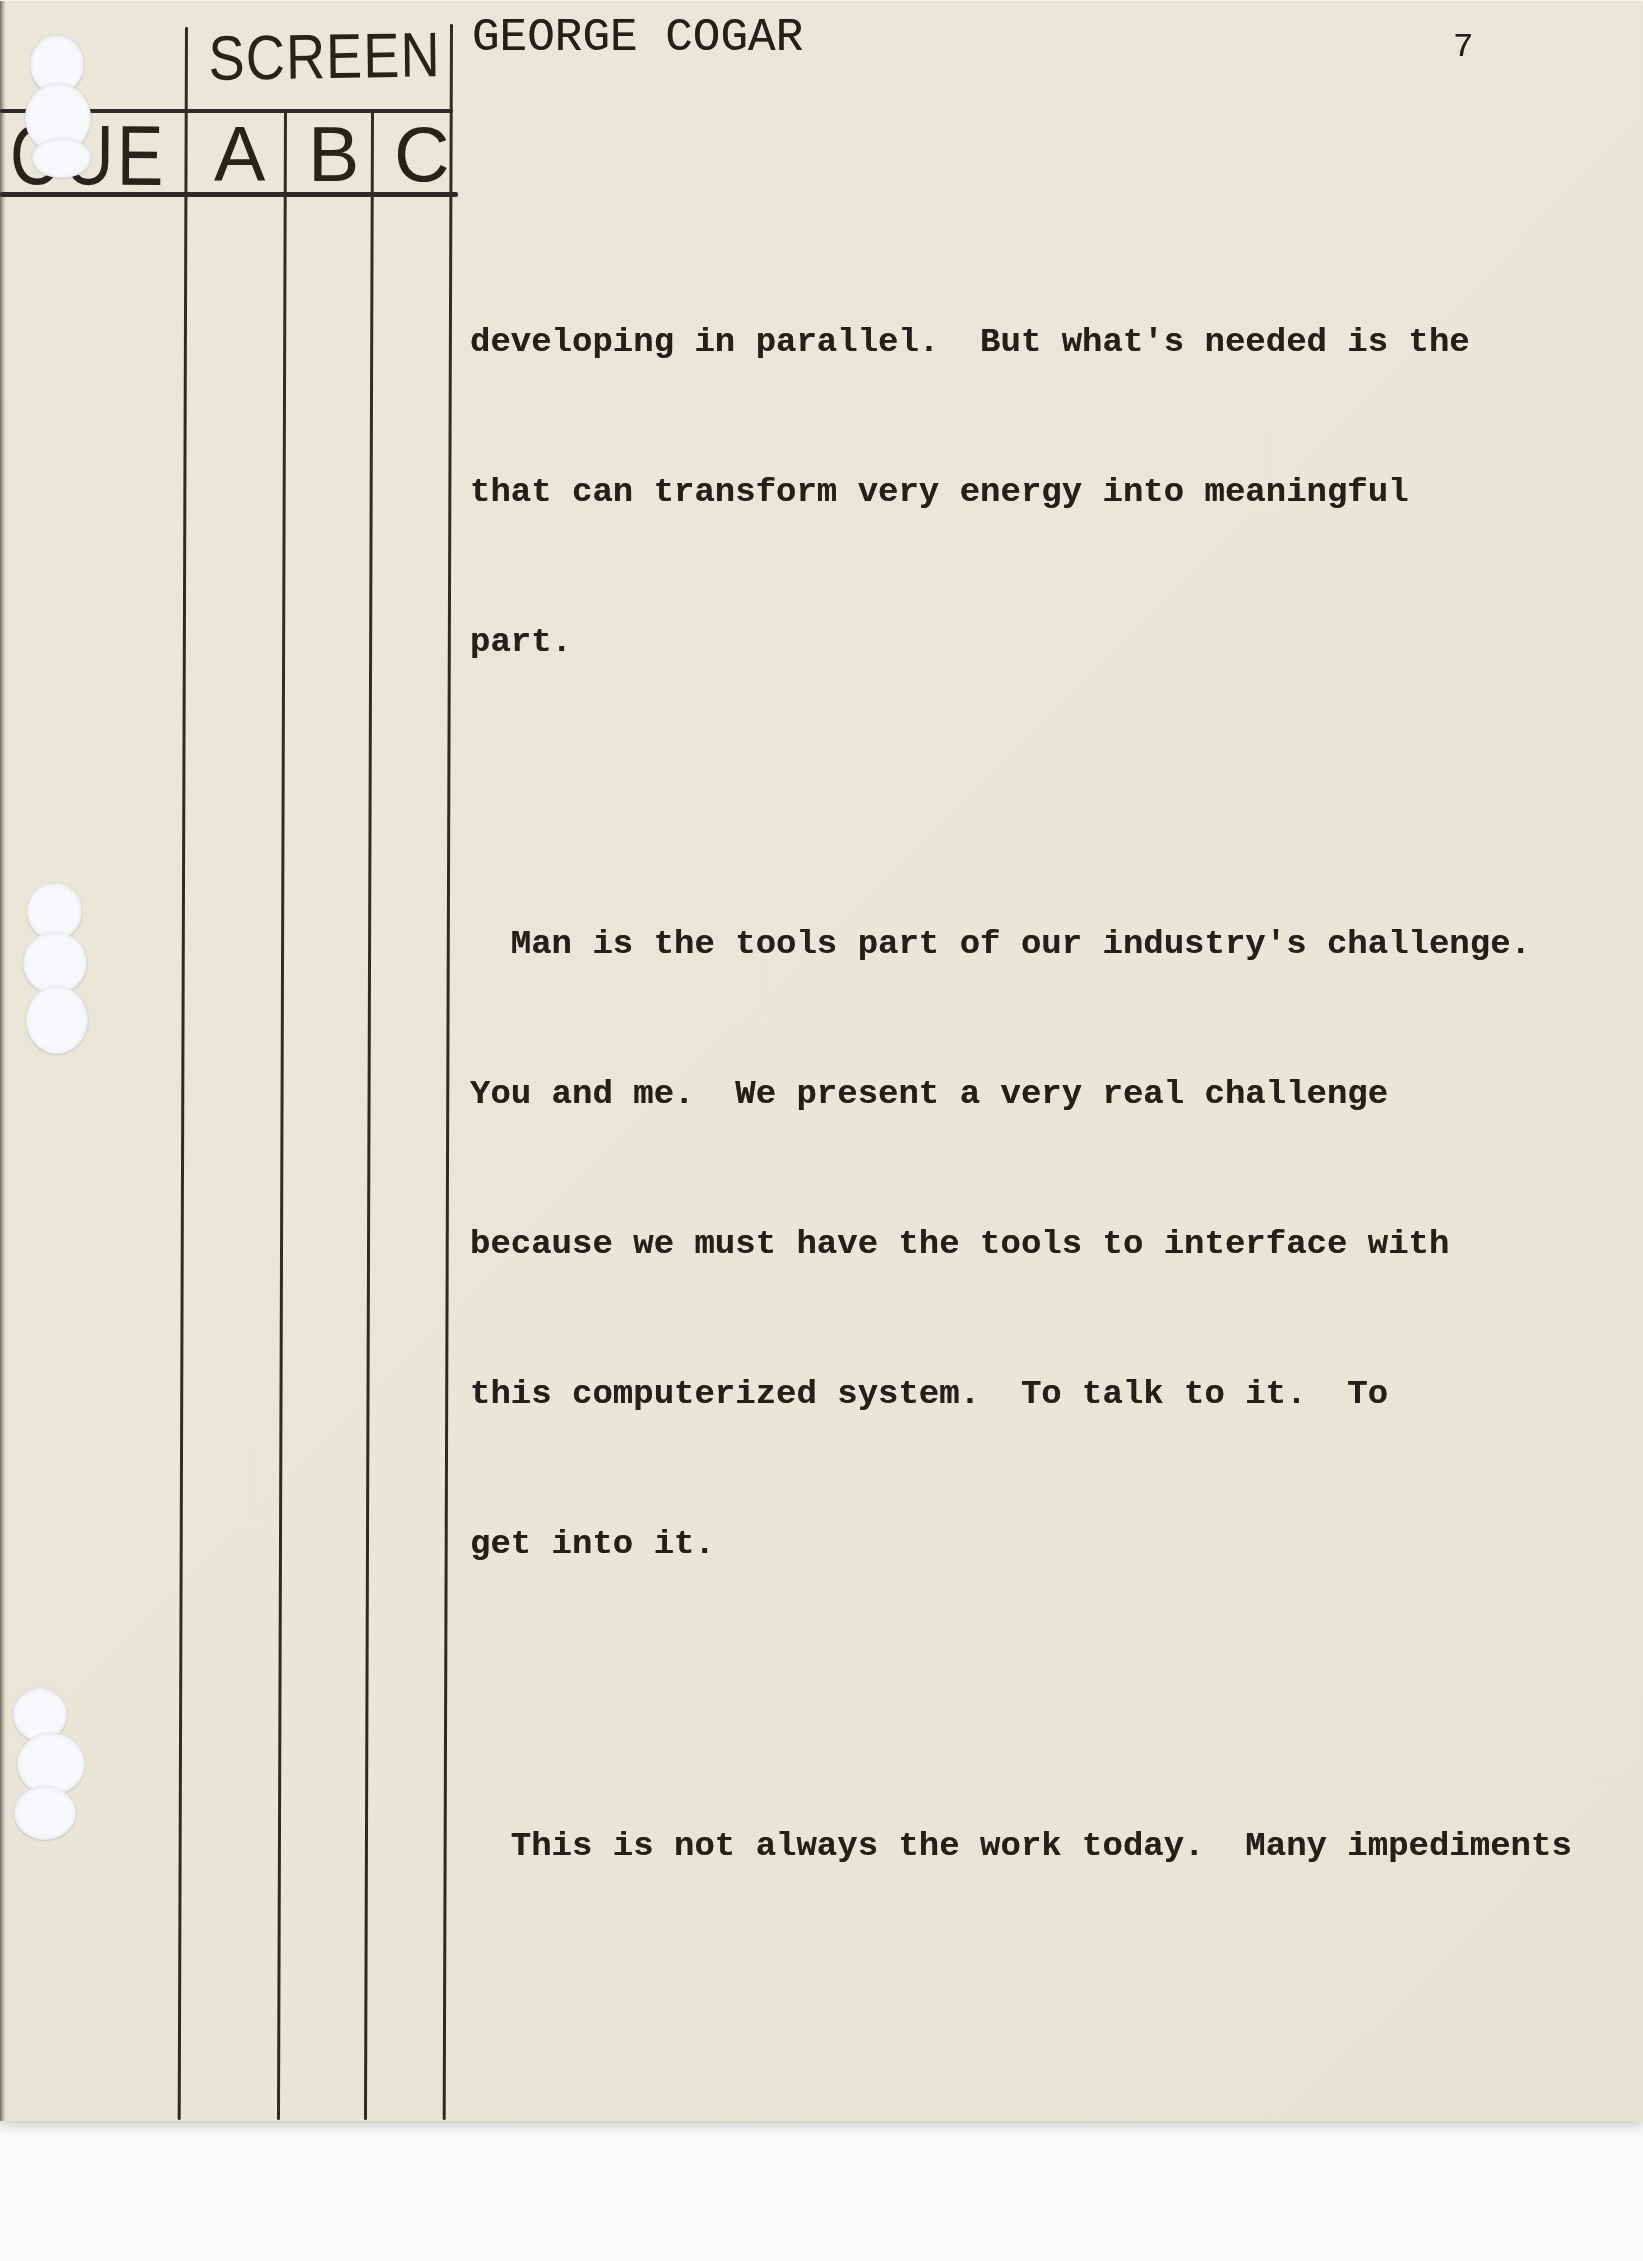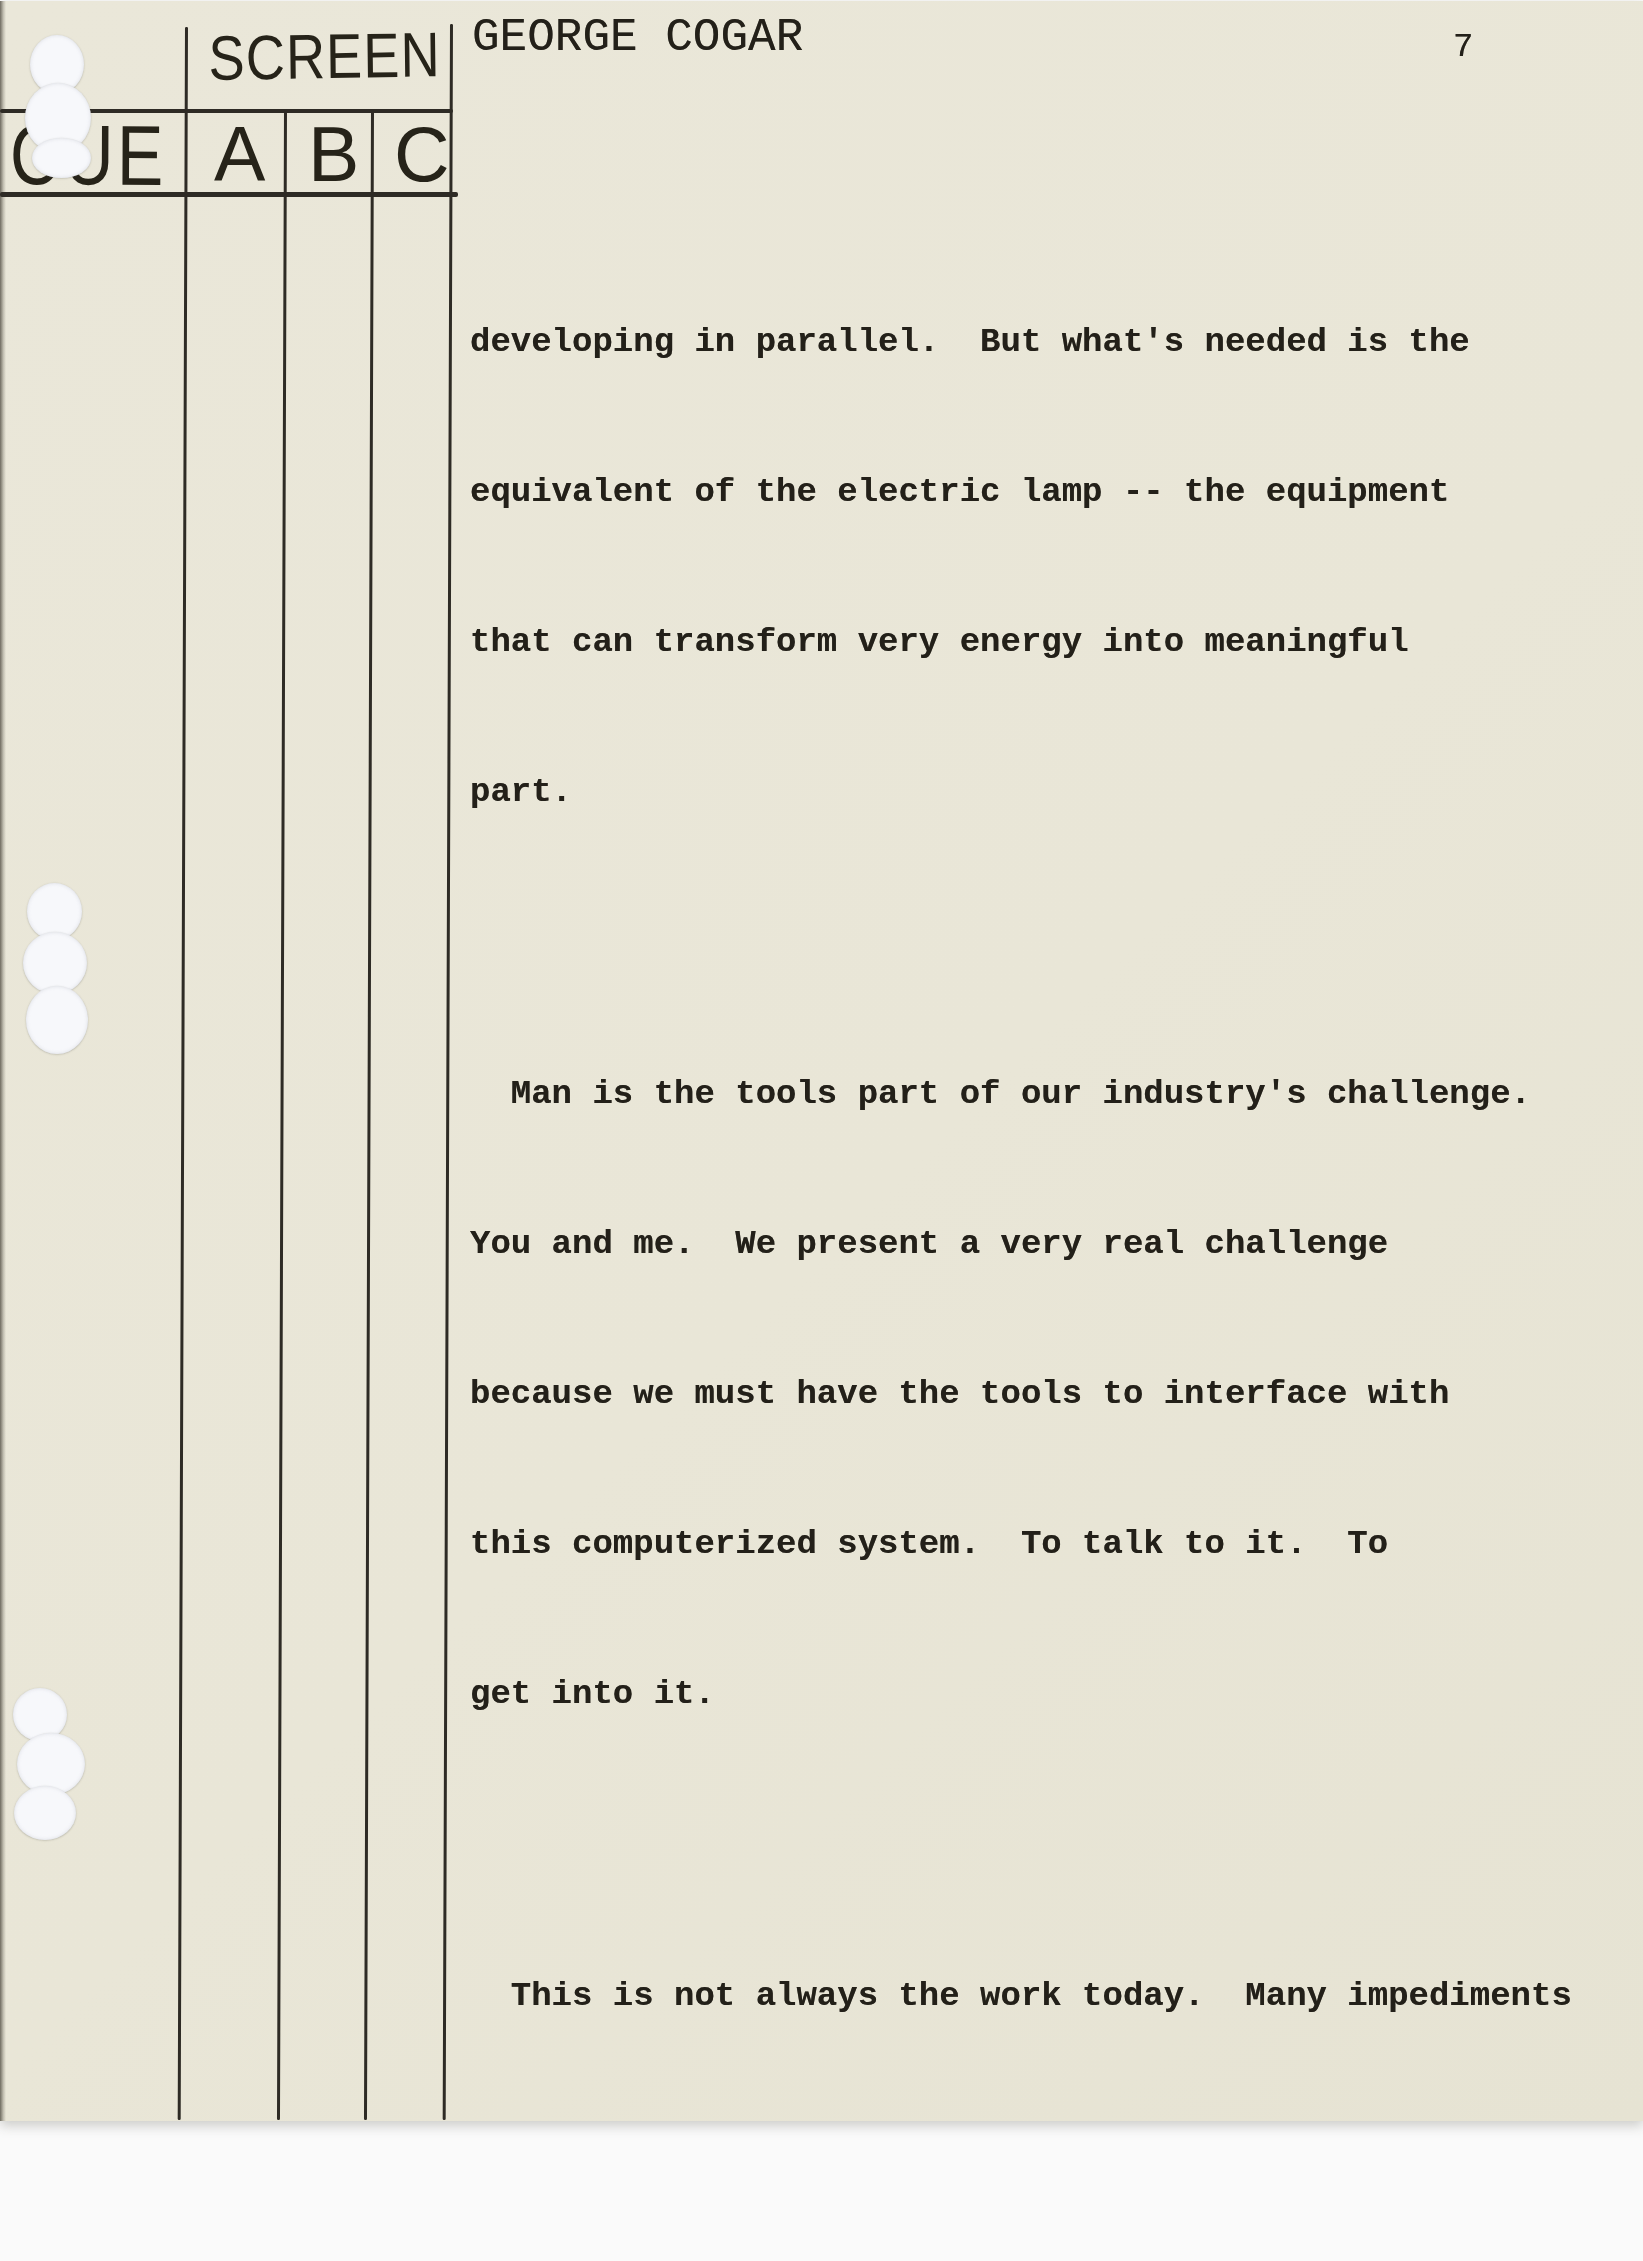--- a/index.html
+++ b/index.html
@@ -101,21 +101,20 @@
   <div class="hand col-label col-a">A</div>
   <div class="hand col-label col-b">B</div>
   <div class="hand col-label col-c">C</div>
 
   <div class="typed doc-header">GEORGE COGAR</div>
   <div class="typed page-number">7</div>
 
   <div class="typed body-text">
     <div class="para">
       <div class="line">developing in parallel.  But what's needed is the</div>
-      <div class="line">equivalent of the electric lamp -- the equipment</div>
       <div class="line">that can transform very energy into meaningful</div>
       <div class="line">part.</div>
     </div>
     <div class="para">
       <div class="line">  Man is the tools part of our industry's challenge.</div>
       <div class="line">You and me.  We present a very real challenge</div>
       <div class="line">because we must have the tools to interface with</div>
       <div class="line">this computerized system.  To talk to it.  To</div>
       <div class="line">get into it.</div>
     </div>

